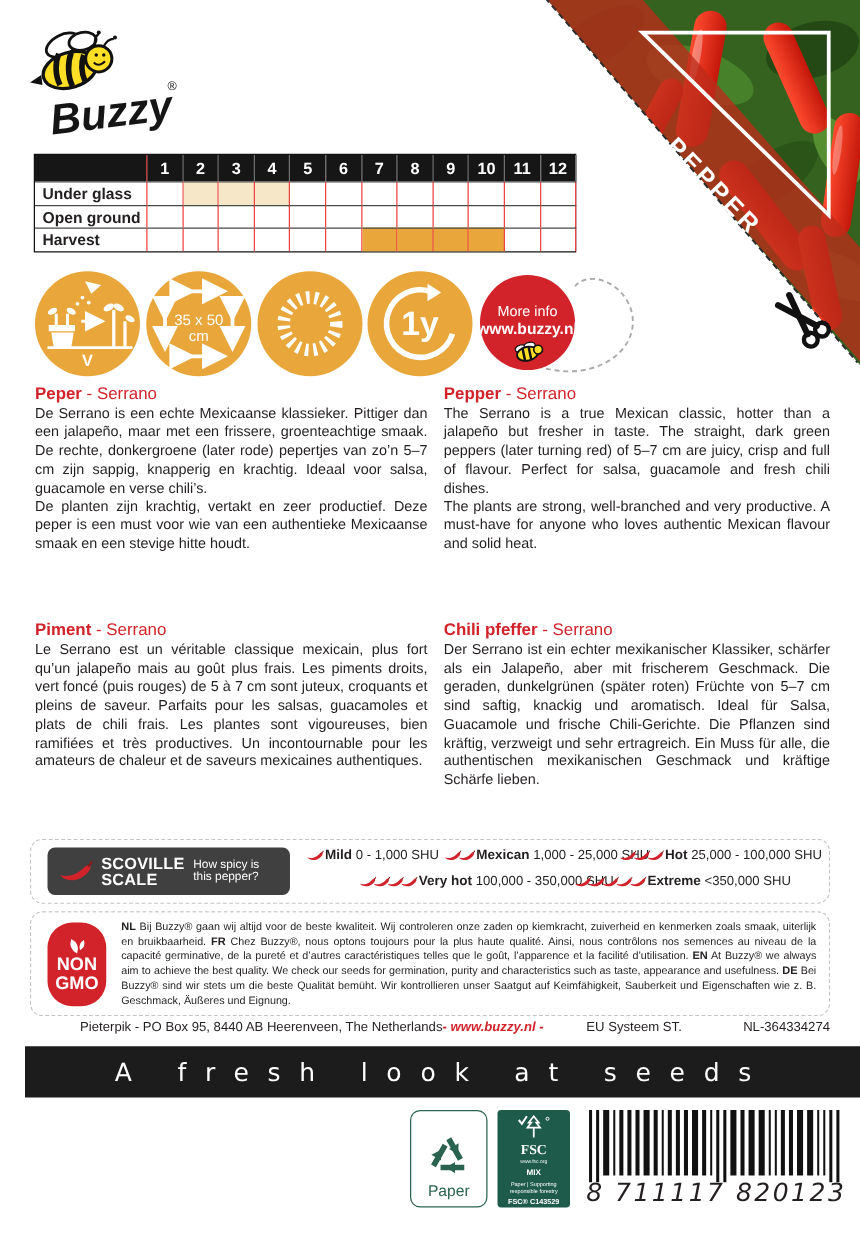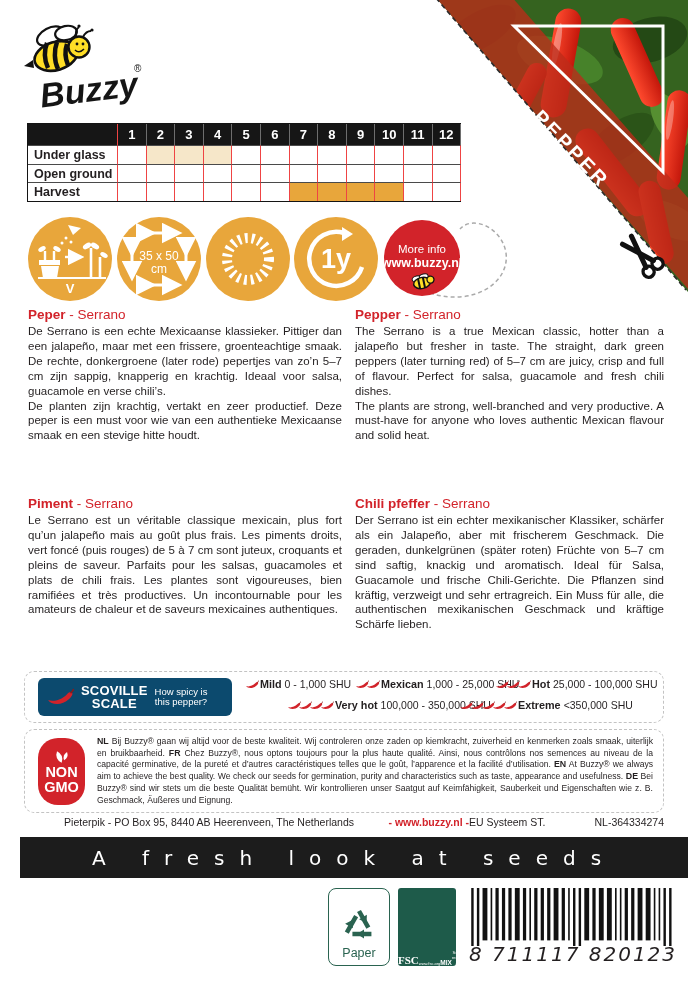--- a/index.html
+++ b/index.html
@@ -18,54 +18,54 @@
 
   
   .desc{width:314px;}
   .desc .hd{font-size:13.5px;font-weight:bold;color:#D2232A;margin:0 0 2px 0;}
   .desc .hd .sub{font-weight:normal;}
   .desc p{margin:0;font-size:11.5px;line-height:14.9px;text-align:justify;}
 
   
   .dashbox{border:1.5px dashed #c3c3c3;border-radius:10px;box-sizing:border-box;}
   .scoville{left:24px;top:671px;width:640px;height:52px;}
-  .sc-badge{position:absolute;left:13px;top:6px;width:194px;height:38px;background:#0c4a6e;border-radius:6px;
-            display:flex;align-items:center;gap:7px;padding-left:8px;box-sizing:border-box;text-align:center;}
+  .sc-badge{position:absolute;left:13px;top:6px;width:194px;height:38px;background:#404040;border-radius:6px;
+            display:flex;align-items:center;gap:7px;padding-left:8px;box-sizing:border-box;}
   .sc-title{color:#fff;font-weight:bold;font-size:13px;line-height:13.5px;letter-spacing:.2px;}
   .sc-q{color:#fff;font-size:9.5px;line-height:10.5px;}
   .sc-levels{position:absolute;left:218px;top:0;right:4px;bottom:0;}
   .sc-level{position:absolute;display:flex;align-items:center;font-size:10.5px;white-space:nowrap;}
   .sc-level b{margin:0 3px 0 4px;font-size:10.8px;}
   .chilies{display:flex;}
   .chilies svg{margin-right:-3px;}
 
   
   .nongmo{left:24px;top:729px;width:640px;height:84px;}
   .ngm-badge{position:absolute;left:13px;top:8px;width:47px;height:67px;background:#D2232A;border-radius:20px;
              color:#fff;font-weight:bold;font-size:14.5px;line-height:15px;text-align:center;
              display:flex;flex-direction:column;align-items:center;justify-content:center;}
   .ngm-text{position:absolute;left:72px;right:10px;top:6px;margin:0;font-size:8.6px;line-height:11.7px;text-align:justify;}
   .ngm-text b{font-size:8.8px;}
 
   
   .footrow{left:24px;top:816px;width:640px;display:flex;align-items:baseline;font-size:10.5px;}
   .footrow .addr{flex:0 0 330px;text-align:right;}
-  .footrow .web{flex:1;text-align:right;color:#D2232A;font-weight:bold;}
+  .footrow .web{flex:1;text-align:left;color:#D2232A;font-weight:bold;font-style:italic;}
   .footrow .right{flex:0 0 195px;display:flex;justify-content:space-between;text-align:right;}
 
   .banner{left:20px;top:837px;width:668px;height:41px;background:#1c1c1c;color:#fff;
           display:flex;align-items:center;justify-content:center;font-family:"DejaVu Sans",sans-serif;
           font-size:20px;letter-spacing:15px;white-space:nowrap;}
 
   
   .paperbox{left:328px;top:888px;width:62px;height:78px;border:1.5px solid #2A6350;border-radius:8px;
             box-sizing:border-box;display:flex;flex-direction:column;align-items:center;justify-content:flex-end;
             padding-bottom:5px;color:#2A6350;font-size:12.5px;}
   .fscbox{left:398px;top:888px;width:58px;height:78px;background:#1E5B4A;border-radius:3px;color:#fff;
-          display:flex;flex-direction:row;align-items:flex-end;box-sizing:border-box;padding-top:4px;}
+          display:flex;flex-direction:column;align-items:center;box-sizing:border-box;padding-top:4px;}
   .fsc-name{font-family:"Liberation Serif",serif;font-size:11px;font-weight:bold;line-height:11px;margin-top:1px;}
   .fsc-url{font-size:4px;line-height:5px;}
   .fsc-mix{font-size:6.5px;font-weight:bold;margin-top:4px;}
   .fsc-desc{font-size:4.4px;line-height:5.4px;text-align:center;margin-top:3px;width:50px;}
   .fsc-code{font-size:5.8px;font-weight:bold;margin-top:3px;}
   .barcode{left:462px;top:888px;width:222px;height:78px;display:flex;flex-direction:column;align-items:center;font-style:italic;}
   .bc-digits{font-family:"DejaVu Sans",sans-serif;font-size:20px;letter-spacing:2px;line-height:20px;margin-top:-2px;}
 </style>
 </head>
 <body>

